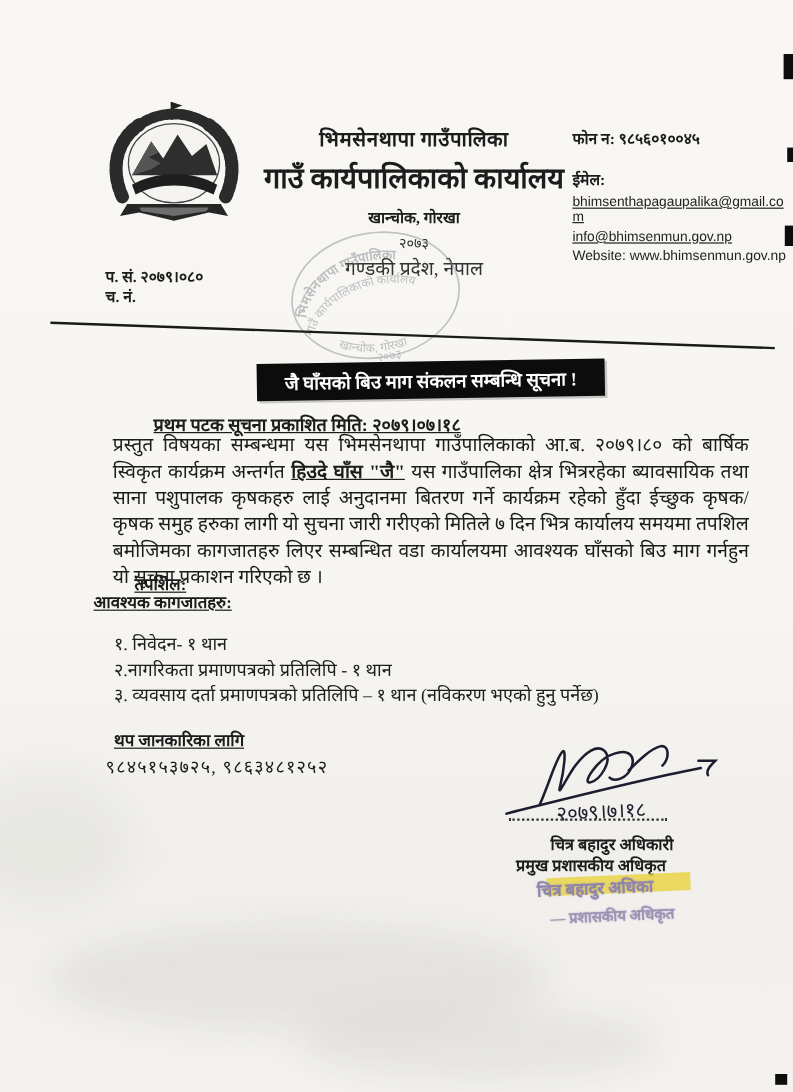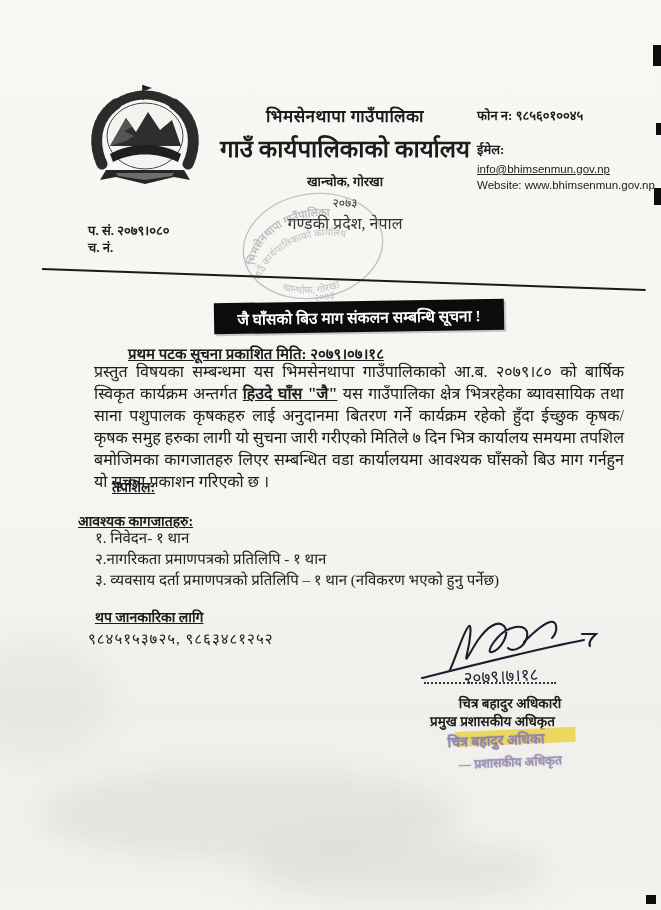--- a/index.html
+++ b/index.html
@@ -49,21 +49,21 @@
   .published { left:128px; top:343px; font-size:15px; font-weight:bold; text-decoration:underline; }
 
   .body-par {
     left:78px; top:361px; width:530px; font-size:16px; line-height:22px;
     text-align:justify;
     margin-left:16px;
   }
   .hl { font-weight:bold; text-decoration:underline; }
 
   .tapasil { left:78px; top:477px; font-size:14px; font-weight:bold; text-decoration:underline;margin-left:34px; }
-  .docs-head { left:78px; top:511px; font-size:14px; font-weight:bold; text-decoration:underline; }
+  .docs-head { left:78px; top:492px; font-size:14px; font-weight:bold; text-decoration:underline; }
   .docs { left:95px; top:528px; font-size:15px; line-height:21px; }
   .more-info { left:95px; top:607px; font-size:14px; font-weight:bold; text-decoration:underline; }
   .phones { left:88px; top:628px; font-size:15px; letter-spacing:1px; }
 
   .sig-wrap { left:412px; top:612px; width:190px; height:80px; }
   .dotline { left:424px; top:682px; width:132px; border-bottom:2px dotted #333; }
   .sig-name { left:440px; top:694px; width:140px; text-align:center; font-size:13.5px; font-weight:bold; }
   .sig-title { left:430px; top:712px; width:160px; text-align:left; font-size:13.5px; font-weight:bold; }
 
   .ink-stamp { left:448px; top:729px; width:150px; transform:rotate(-2.5deg);
@@ -110,20 +110,21 @@
     <div class="muni-name">भिमसेनथापा गाउँपालिका</div>
     <div class="office-name">गाउँ कार्यपालिकाको कार्यालय</div>
     <div class="addr">खान्चोक, गोरखा</div>
     <div class="estd">२०७३</div>
     <div class="prov">गण्डकी प्रदेश, नेपाल</div>
   </div>
 
   <div class="abs contact">
     <div class="np">फोन न: ९८५६०१००४५</div>
     <div class="np email-label">ईमेल:</div>
+    <div class="link">bhimsenthapagaupalika@gmail.com</div>
     <div class="link">info@bhimsenmun.gov.np</div>
     <div class="site">Website: www.bhimsenmun.gov.np</div>
   </div>
 
   <div class="abs refs">
     <div>प. सं. २०७९।०८०</div>
     <div>च. नं.</div>
   </div>
 
   <svg class="abs round-stamp" viewBox="0 0 170 120">

